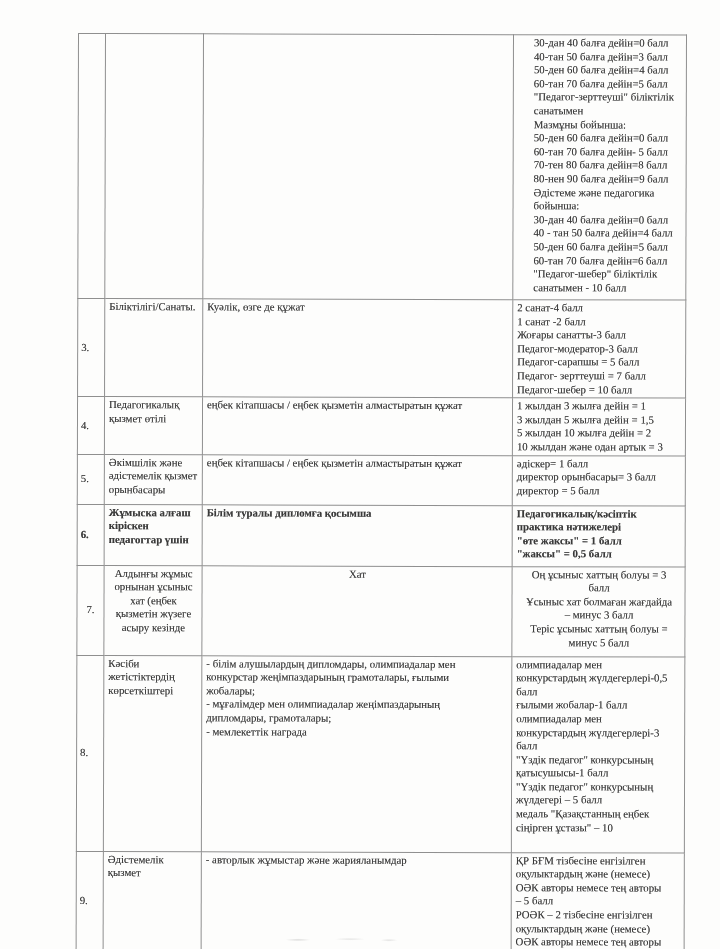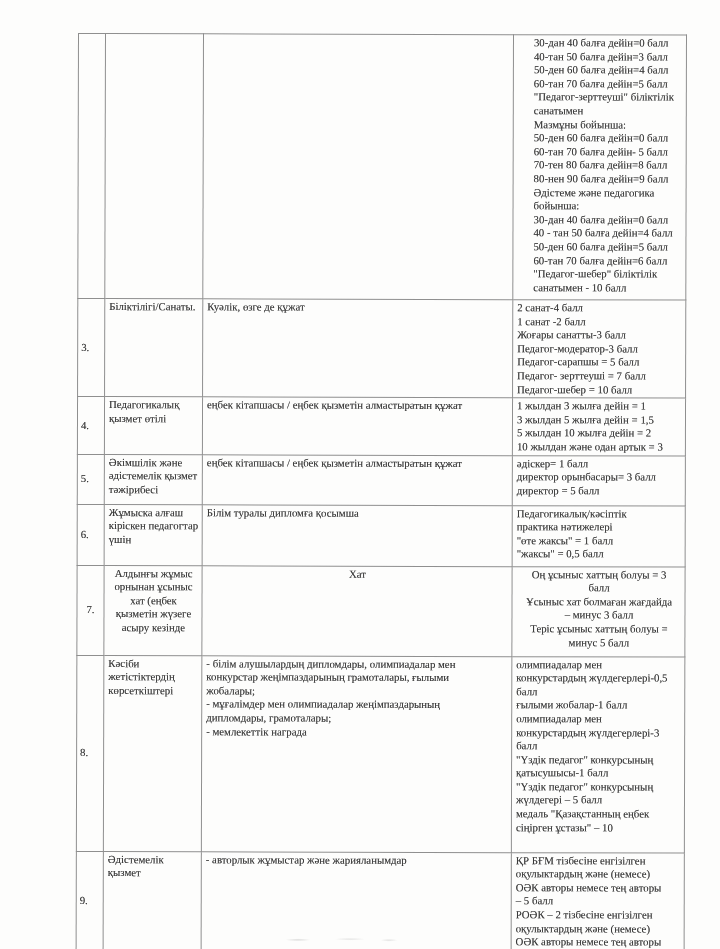--- a/index.html
+++ b/index.html
@@ -42,21 +42,21 @@
   }
   .cell-num{
     vertical-align:middle;
     padding-left:3px;
     white-space:normal;
   }
   .row-0 td{height:262px;padding-left:20px;}
   .row-1 td{height:95px;}
   .row-2 td{height:53px;}
   .row-3 td{height:47px;}
-  .row-4 td{height:58px;}
+  .row-4 td{height:58px;font-weight:bold;}
   .row-5 td{height:87px;text-align:center;}
   .row-6 td{height:193px;}
   .row-7 td{height:96px;margin-top:40px;}
   .scan-smudge{
     position:absolute;left:272px;top:936px;width:130px;height:7px;
     background:
       radial-gradient(ellipse 18px 2px at 20% 55%, rgba(120,120,120,.25), transparent 70%),
       radial-gradient(ellipse 22px 2px at 60% 45%, rgba(120,120,120,.18), transparent 70%),
       radial-gradient(ellipse 12px 2px at 90% 60%, rgba(120,120,120,.2), transparent 70%);
   }
@@ -113,21 +113,21 @@
           <td class="cell-num">4.</td>
           <td class="cell-criteria">Педагогикалық қызмет өтілі</td>
           <td class="cell-document">еңбек кітапшасы / еңбек қызметін алмастыратын құжат</td>
           <td class="cell-points">1 жылдан 3 жылға дейін = 1
 3 жылдан 5 жылға дейін = 1,5
 5 жылдан 10 жылға дейін = 2
 10 жылдан және одан артык = 3</td>
         </tr>
         <tr class="row-3">
           <td class="cell-num">5.</td>
-          <td class="cell-criteria">Әкімшілік және әдістемелік қызмет тәжірибесі</td>
+          <td class="cell-criteria">Әкімшілік және әдістемелік қызмет орынбасары</td>
           <td class="cell-document">еңбек кітапшасы / еңбек қызметін алмастыратын құжат</td>
           <td class="cell-points">әдіскер= 1 балл
 директор орынбасары= 3 балл
 директор = 5 балл</td>
         </tr>
         <tr class="row-4">
           <td class="cell-num">6.</td>
           <td class="cell-criteria">Жұмыска алғаш кіріскен педагогтар үшін</td>
           <td class="cell-document">Білім туралы дипломға қосымша</td>
           <td class="cell-points">Педагогикалық/кәсіптік

